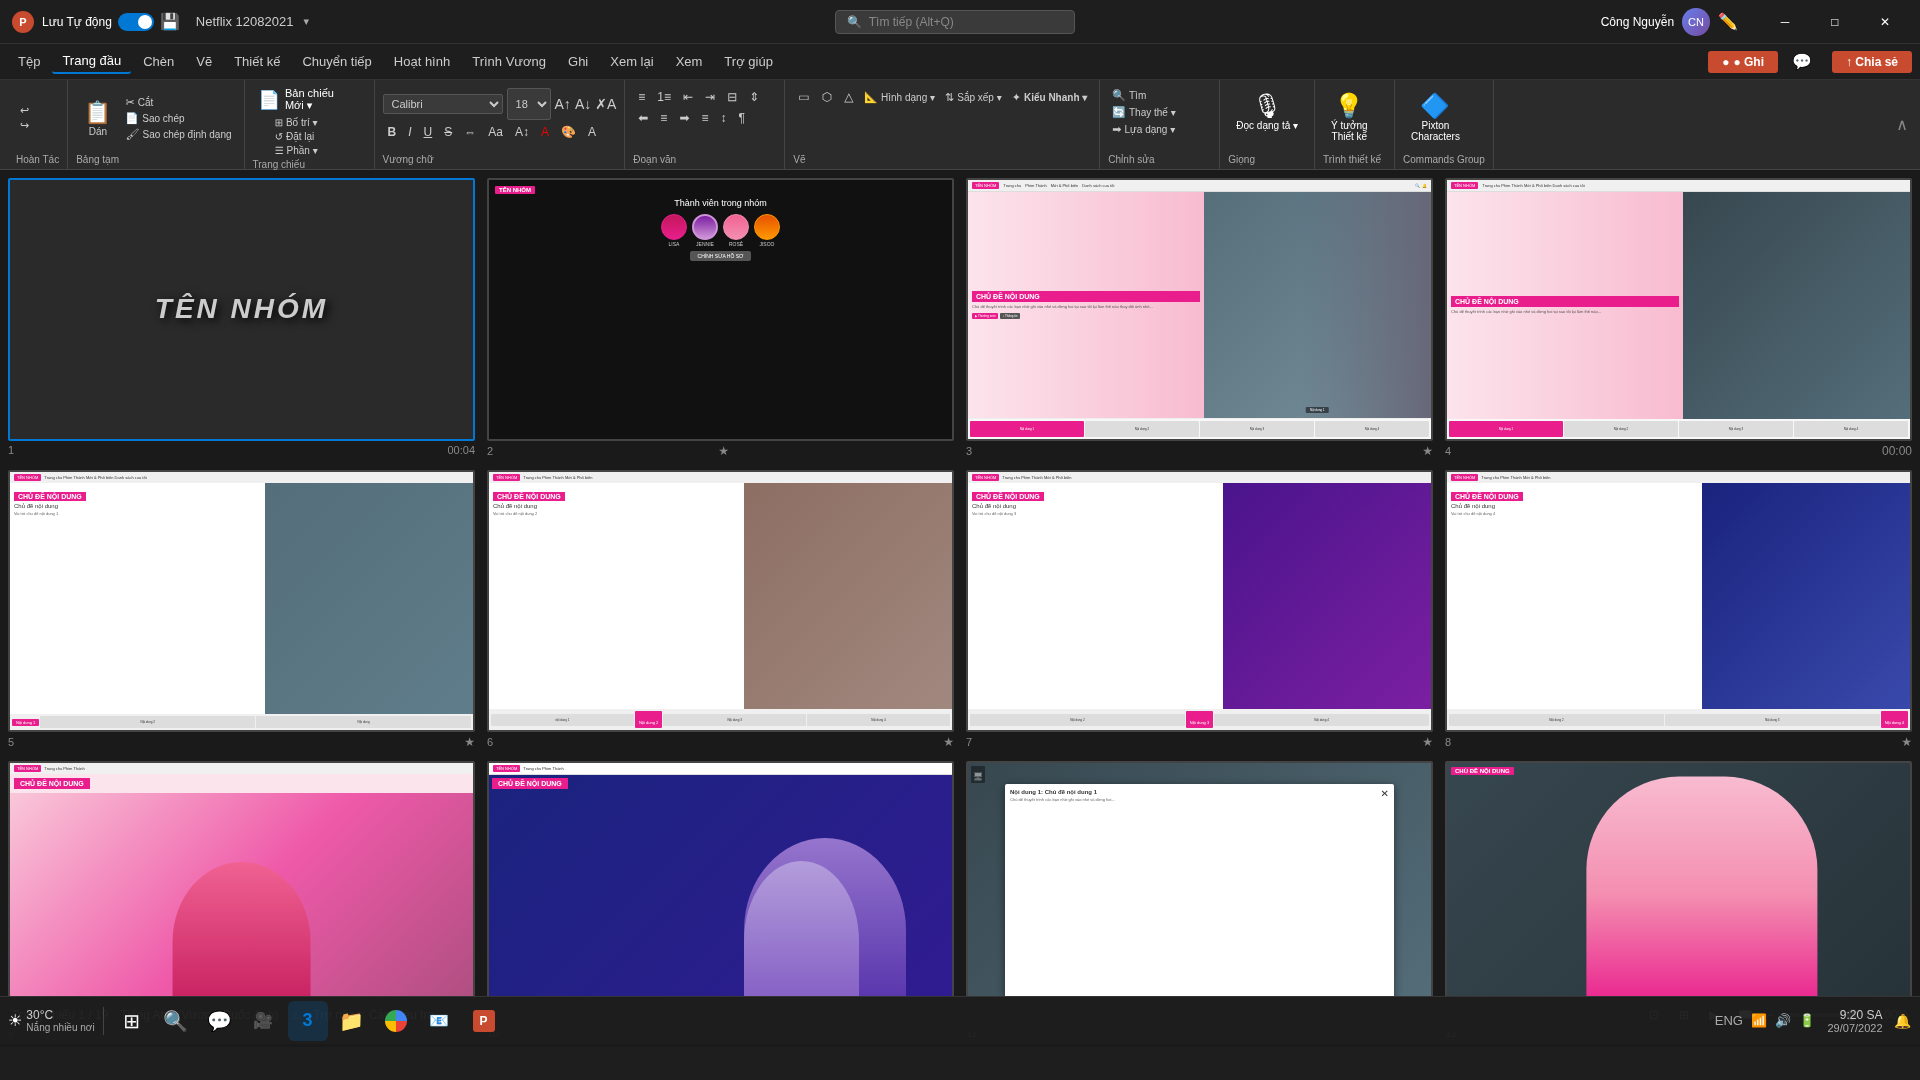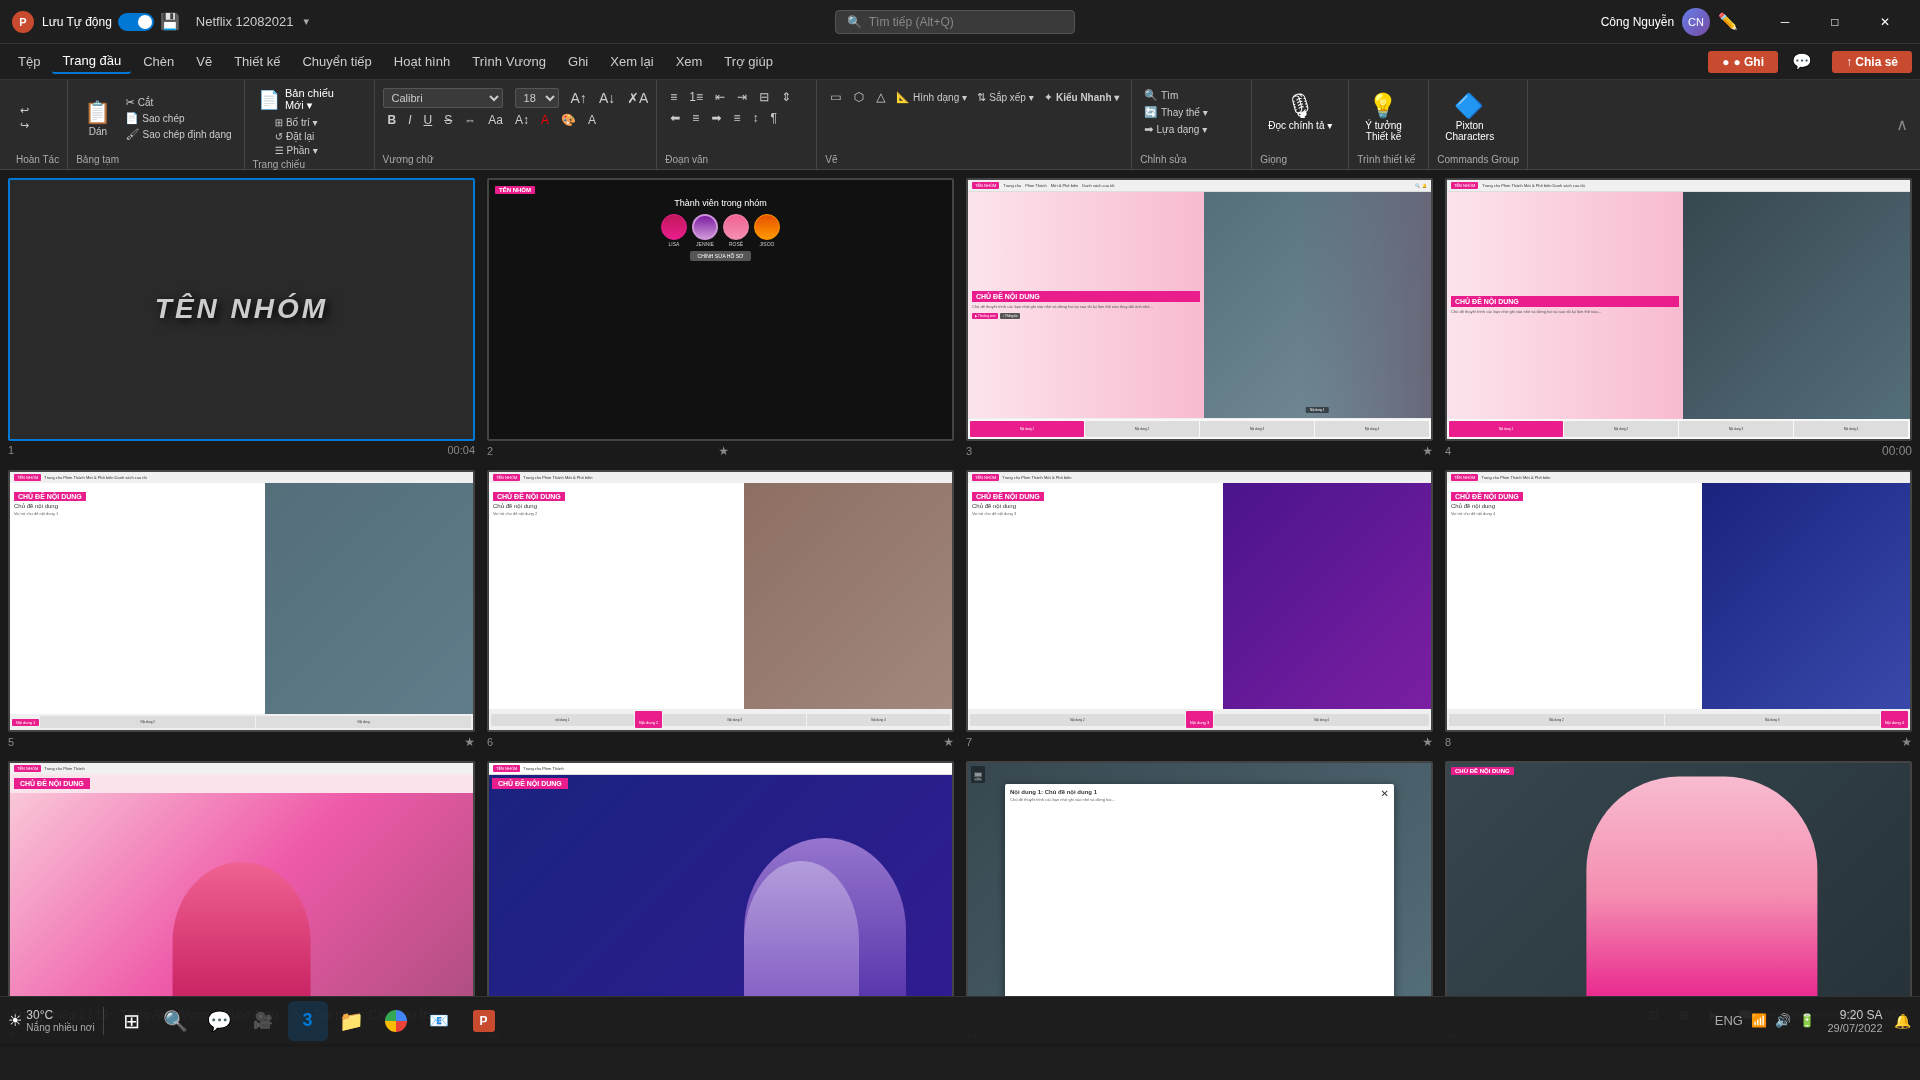--- a/index.html
+++ b/index.html
@@ -146,21 +146,21 @@
     .big-btn .label { font-size: 10px; color: #ccc; }
 
     .small-row-btn { display: flex; align-items: center; gap: 3px; padding: 1px 4px; cursor: pointer; border-radius: 2px; font-size: 11px; color: #ccc; }
     .fmt-btn { padding: 2px 5px; font-size: 12px; color: #ccc; cursor: pointer; border-radius: 2px; }
     .fmt-btn.bold { font-weight: bold; }
     .fmt-btn.italic { font-style: italic; }
     .fmt-btn.underline { text-decoration: underline; }
     .fmt-btn.strike { text-decoration: line-through; }
 
     .font-select { background: #3a3a3a; border: 1px solid #555; color: #ccc; padding: 2px 4px; border-radius: 2px; font-size: 11px; width: 120px; }
-    .font-size-select { background: #3a3a3a; border: 1px solid #555; color: #ccc; padding: 2px 4px; border-radius: 2px; font-size: 11px; width: 44px; }
+    .font-size-select { background: #3a3a3a; border: 1px solid #555; color: #ccc; padding: 8px 4px; border-radius: 2px; font-size: 11px; width: 44px; }
   </style>
 </head>
 <body>
 
 <div id="titlebar">
   <div class="app-logo">
     <span>P</span>
   </div>
   <div class="auto-save">
     <span>Lưu Tự động</span>
@@ -259,21 +259,21 @@
         <div class="small-row-btn">
             <span style="font-size:10px;">☰ Phần ▾</span>
           </div>
       </div>
     </div>
     <div class="ribbon-group-label">Trang chiếu</div>
   </div>
 
   <div class="ribbon-group" style="min-width:200px;">
     <div style="display:flex;flex-direction:column;gap:3px;padding-top:4px;">
-      <div style="display:flex;gap:12px;align-items:center;">
+      <div style="display:flex;gap:4px;align-items:center;">
         <select class="font-select">
           <option>Calibri</option>
         </select>
         <select class="font-size-select">
           <option>18</option>
         </select>
         <span style="font-size:14px;cursor:pointer;color:#ccc;">A↑</span>
         <span style="font-size:14px;cursor:pointer;color:#ccc;">A↓</span>
         <span style="font-size:14px;cursor:pointer;color:#ccc;">✗A</span>
       </div>
@@ -350,21 +350,21 @@
         <span>➡</span>
         <span style="font-size:10px;">Lựa dạng ▾</span>
       </div>
     </div>
     <div class="ribbon-group-label">Chỉnh sửa</div>
   </div>
 
   <div class="ribbon-group" style="min-width:80px;">
     <div class="big-btn" style="padding-top:8px;">
       <span style="font-size:24px;">🎙</span>
-      <span style="font-size:10px;">Đọc chính tả ▾</span>
+      <span style="font-size:10px;">Đọc dạng tả ▾</span>
     </div>
     <div class="ribbon-group-label">Giọng</div>
   </div>
 
   <div class="ribbon-group" style="min-width:80px;">
     <div class="big-btn" style="padding-top:8px;">
       <span style="font-size:24px;">💡</span>
       <span style="font-size:10px;text-align:center;">Ý tưởng<br>Thiết kế</span>
     </div>
     <div class="ribbon-group-label">Trình thiết kế</div>

